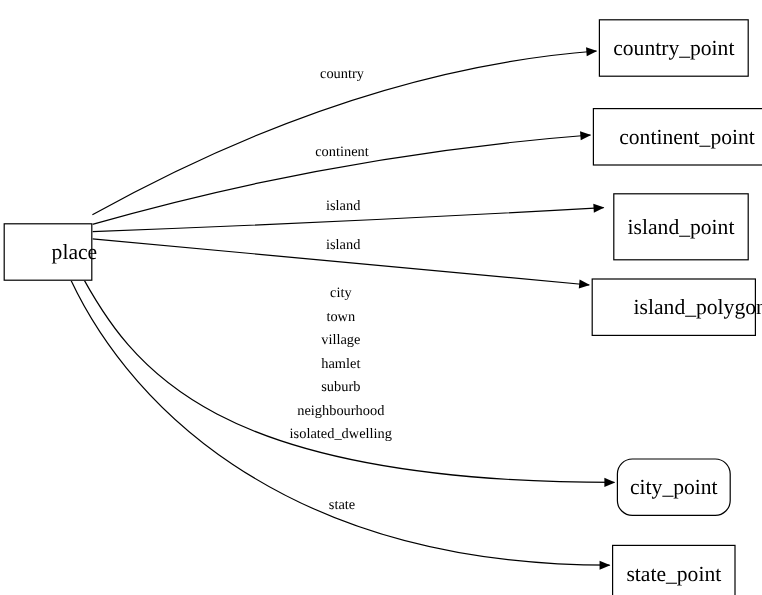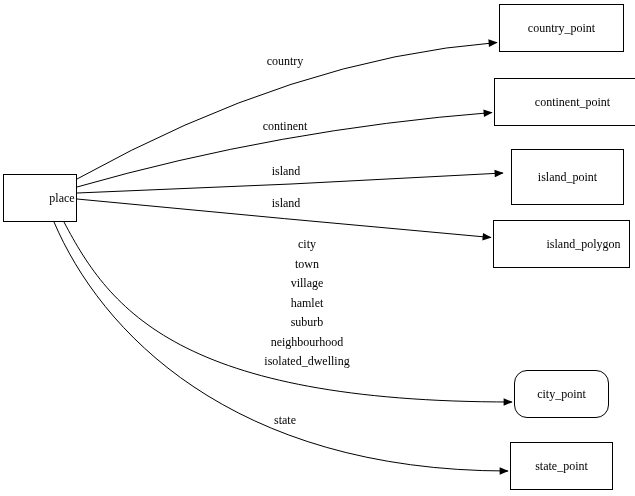--- a/index.html
+++ b/index.html
@@ -29,23 +29,24 @@
   }
   .node{
     position:absolute;
     box-sizing:border-box;
     border:1px solid var(--stroke);
     background:var(--bg);
     color:var(--text);
     display:flex;
     align-items:center;
     justify-content:center;
-    font-size:12px;
+    font-size:18px;
     line-height:1;
     white-space:nowrap;
+    margin-top:12px;
   }
   .edge-label{
     position:absolute;
     transform:translate(-50%,-50%);
     color:var(--text);
     font-size:12px;
     line-height:19.5px;
     text-align:center;
     white-space:pre-line;
   }
@@ -84,21 +85,21 @@
   <div class="node" style="left:510px;top:442px;width:103px;height:48px;">state_point</div>
 
   <div class="edge-label" style="left:285px;top:62px;">country</div>
 
   <div class="edge-label" style="left:285px;top:127px;">continent</div>
 
   <div class="edge-label" style="left:286px;top:172px;">island</div>
 
   <div class="edge-label" style="left:286px;top:204px;">island</div>
 
-  <div class="edge-label" style="left:284px;top:303px;margin-left:23px;">city
+  <div class="edge-label" style="left:284px;top:303px;">city
 town
 village
 hamlet
 suburb
 neighbourhood
 isolated_dwelling</div>
 
   <div class="edge-label" style="left:285px;top:421px;">state</div>
 
 </div>

